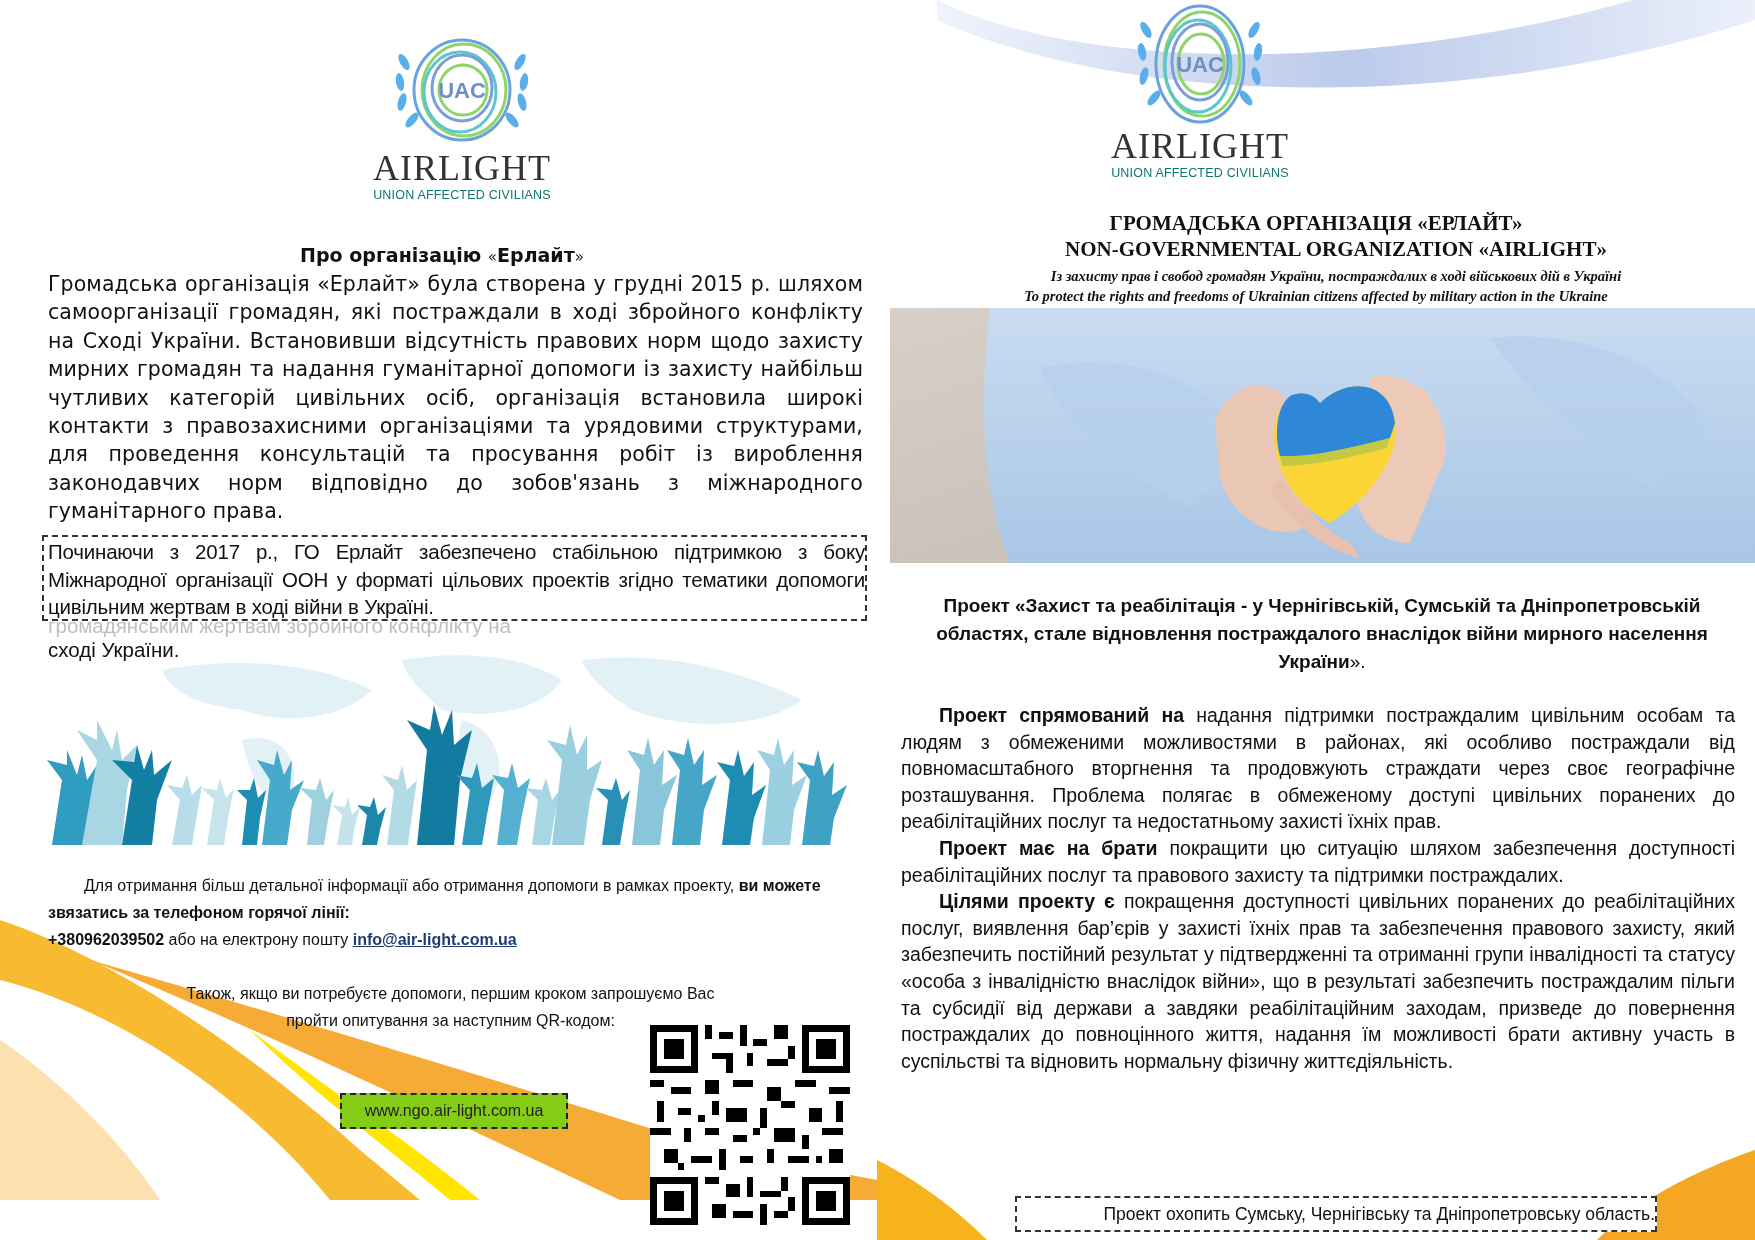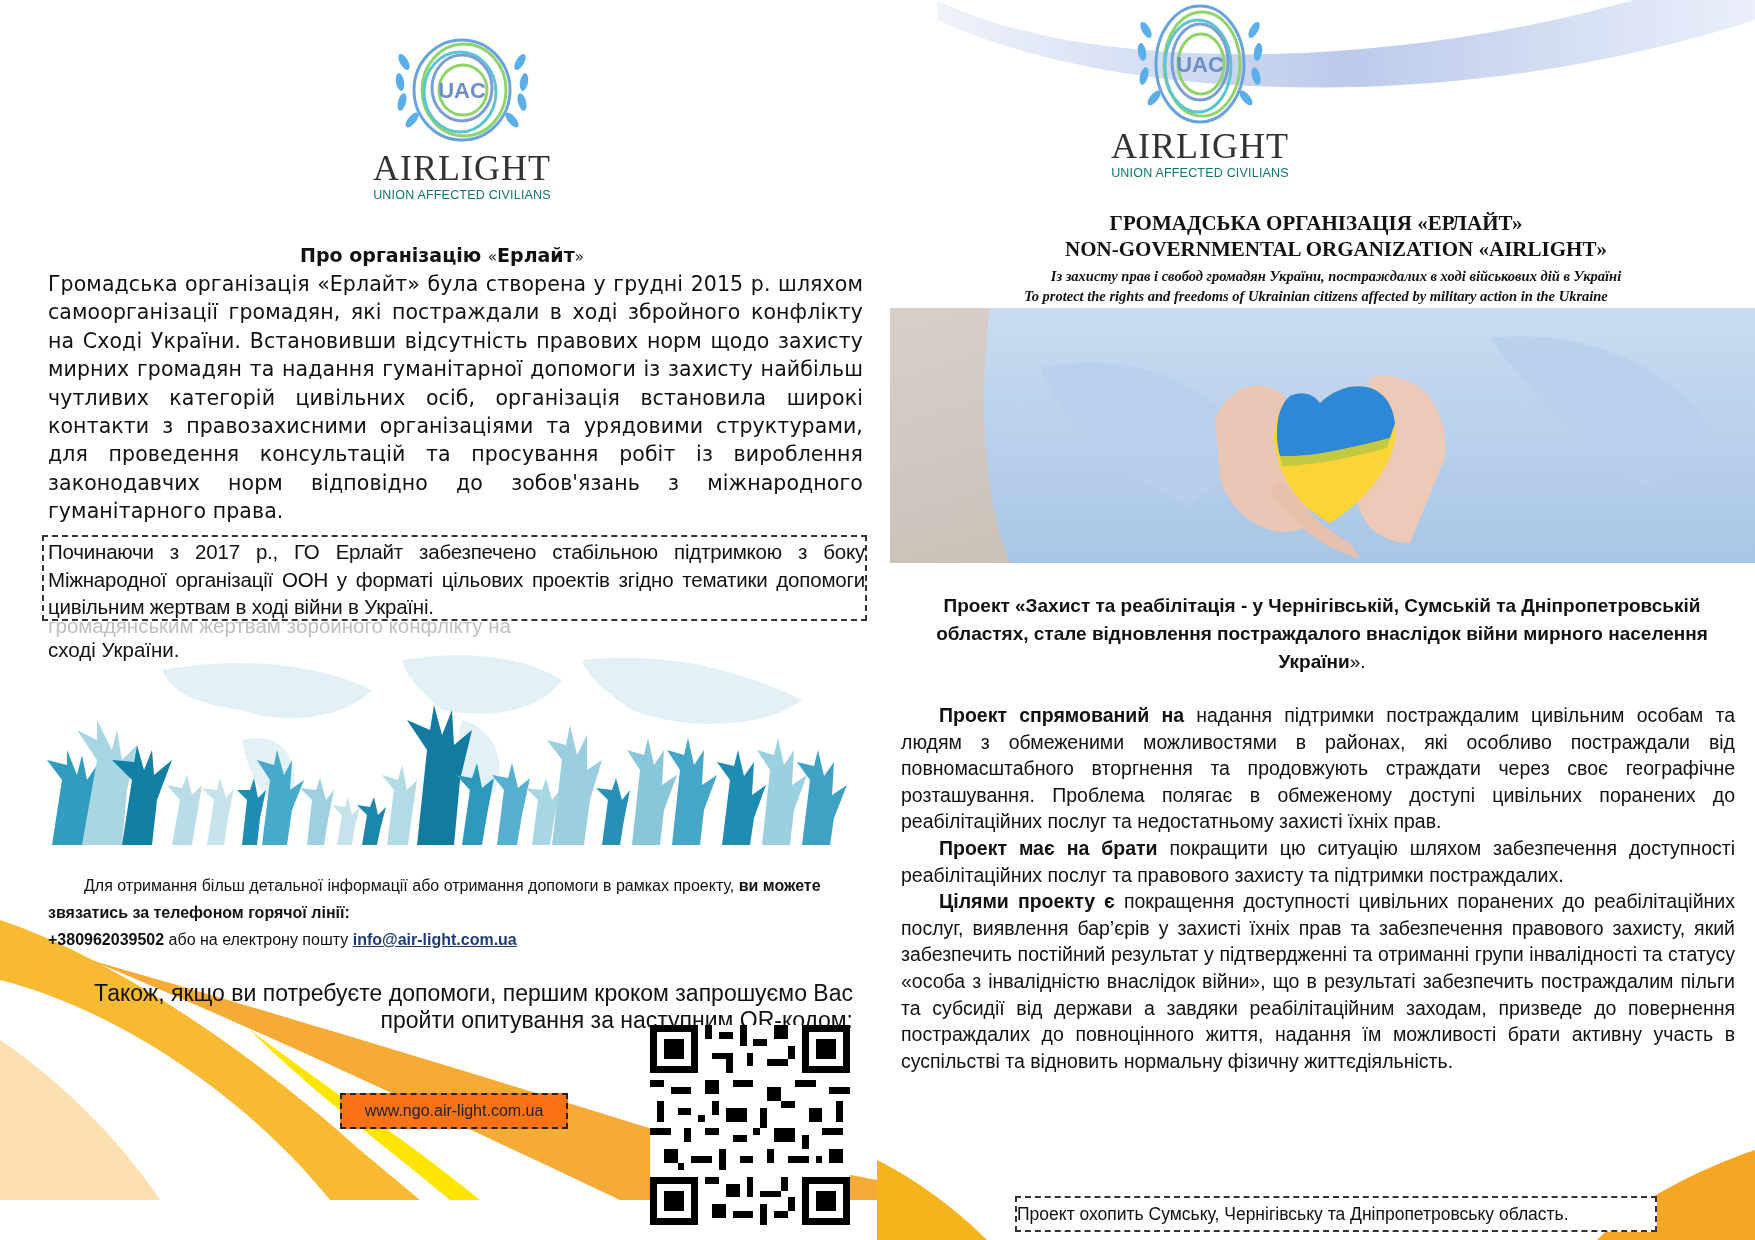--- a/index.html
+++ b/index.html
@@ -32,41 +32,41 @@
   .support-text { position: absolute; left: 48px; top: 538px; width: 817px; font-family: "Liberation Sans", sans-serif; font-size: 20.5px; line-height: 27.5px; text-align: justify; letter-spacing: -0.2px; }
   .support-ghost { position: absolute; left: 48px; top: 556px; width: 817px; font-family: "Liberation Sans", sans-serif; font-size: 20.5px; line-height: 28px; text-align: justify; color: #bfbfbf; z-index: 0; }
   .support-tail { position: absolute; left: 48px; top: 638px; font-family: "Liberation Sans", sans-serif; font-size: 20.5px; }
 
   .hands-art { position: absolute; left: 42px; top: 650px; width: 810px; height: 195px; }
 
   .contact { position: absolute; left: 48px; top: 872px; width: 805px; font-family: "Liberation Sans", sans-serif; font-size: 16px; line-height: 27px; }
   .contact .indent { padding-left: 36px; }
   .contact b { font-weight: bold; }
   .contact .email { color: #1f3b73; text-decoration: underline; font-weight: bold; cursor: pointer; margin-top: 47px; }
-  .survey { position: absolute; left: 48px; top: 980px; width: 805px; text-align: right; font-family: "Liberation Sans", sans-serif; font-size: 23px; line-height: 27px; }
-
-  .web-box { position: absolute; left: 340px; top: 1093px; width: 228px; height: 36px; border: 2px dashed #222; background: #f97316; font-family: "Liberation Sans", sans-serif; font-size: 16px; line-height: 32px; text-align: center; color: #222; cursor: pointer; }
+  .survey { position: absolute; left: 48px; top: 980px; width: 805px; text-align: center; font-family: "Liberation Sans", sans-serif; font-size: 16px; line-height: 27px; }
+
+  .web-box { position: absolute; left: 340px; top: 1093px; width: 228px; height: 36px; border: 2px dashed #222; background: #84cc16; font-family: "Liberation Sans", sans-serif; font-size: 16px; line-height: 32px; text-align: center; color: #222; cursor: pointer; }
 
   .qr { position: absolute; left: 650px; top: 1025px; width: 200px; height: 200px; background: #fff; }
 
   
   .org-title { position: absolute; left: 0; top: 210px; width: 878px; text-align: center; font-family: "Liberation Serif", serif; font-weight: bold; font-size: 21px; line-height: 26px; }
   .org-title .l2 { padding-left: 40px; }
   .org-slogan { position: absolute; left: 0; top: 266px; width: 878px; text-align: center; font-family: "Liberation Serif", serif; font-style: italic; font-weight: bold; font-size: 14.5px; line-height: 20px; }
   .org-slogan .l1 { padding-left: 40px; }
 
   .photo { position: absolute; left: 13px; top: 308px; width: 865px; height: 255px; overflow: hidden; }
 
   .project-title { position: absolute; left: 40px; top: 592px; width: 810px; text-align: center; font-family: "Liberation Sans", sans-serif; font-weight: bold; font-size: 19px; line-height: 28px; }
 
   .project-body { position: absolute; left: 24px; top: 702px; width: 834px; font-family: "Liberation Sans", sans-serif; font-size: 19.5px; line-height: 26.6px; text-align: justify; }
   .project-body p { text-indent: 38px; }
   .project-body b { font-weight: bold; }
 
-  .coverage-box { position: absolute; left: 138px; top: 1196px; width: 642px; height: 36px; border: 2px dashed #333; background: #fff; font-family: "Liberation Sans", sans-serif; font-size: 17.5px; line-height: 32px; text-align: left; }
+  .coverage-box { position: absolute; left: 138px; top: 1196px; width: 642px; height: 36px; border: 2px dashed #333; background: #fff; font-family: "Liberation Sans", sans-serif; font-size: 17.5px; line-height: 32px; text-align: right; }
 </style>
 </head>
 <body>
 
 <div class="page page-left">
 
   <svg class="swoosh-bottom-left" viewBox="0 0 877 340" preserveAspectRatio="none">
     <path d="M0,20 C120,60 260,160 360,250 L420,300 L330,300 C250,200 120,110 0,80 Z" fill="#f7b31b" opacity="0.9"></path>
     <path d="M90,60 C300,120 560,200 720,250 L877,280 L877,300 L620,300 C450,220 260,130 90,60 Z" fill="#f39c12" opacity="0.85"></path>
     <path d="M250,130 C330,190 420,250 480,300 L450,300 C390,250 310,190 250,130 Z" fill="#ffe500"></path>

